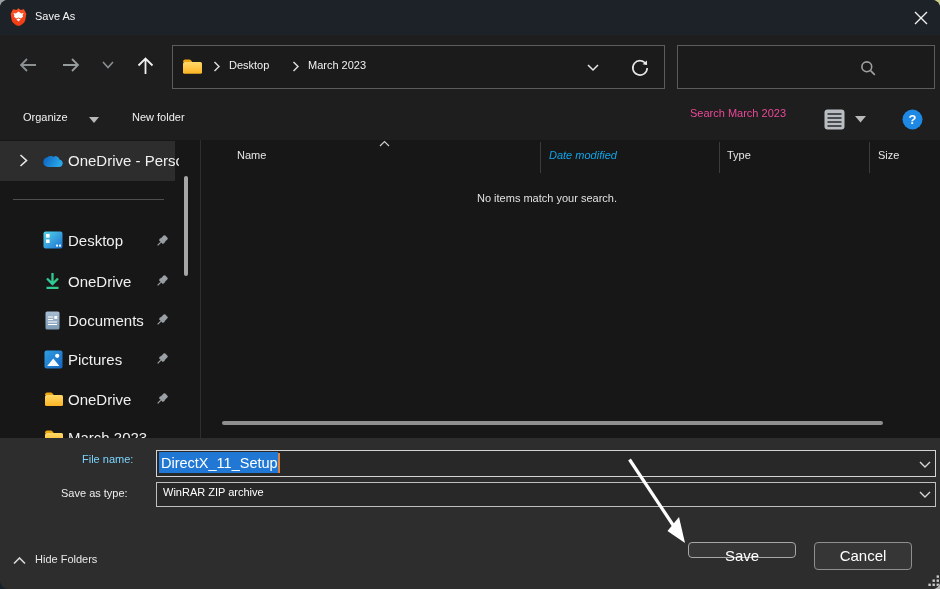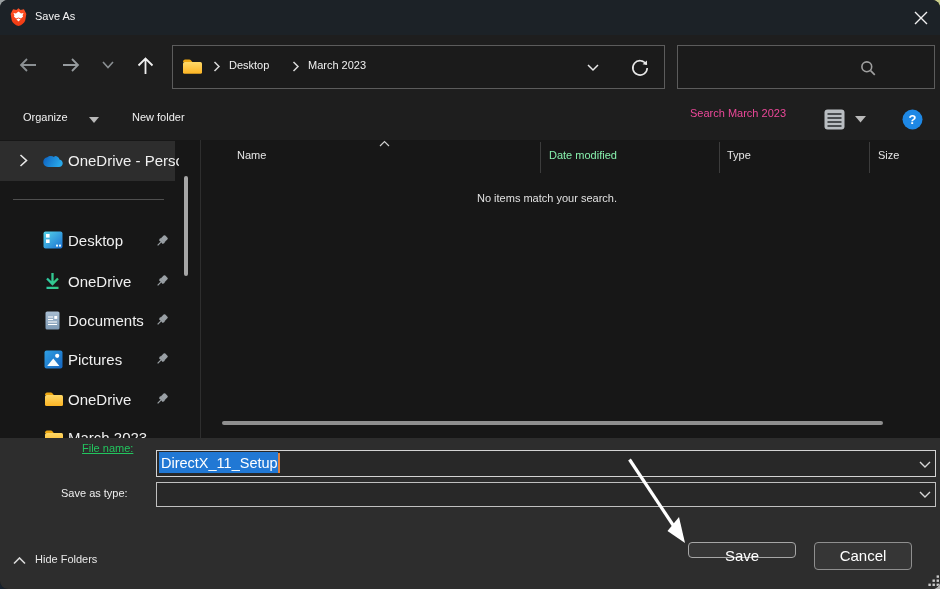--- a/index.html
+++ b/index.html
@@ -240,44 +240,45 @@
       <path d="M1 3.8 C1 2.5 1.9 1.5 3 1.5 L6.8 1.5 C7.6 1.5 8.2 1.8 8.6 2.4 L9.8 3.9 L1 3.9 Z" fill="#eda712"></path>
       <rect x="1" y="3.9" width="18" height="11.2" rx="1.5" fill="url(#fg2)"></rect>
     </svg>
     <div class="sideitem" style="left:68px;top:289px;">March 2023</div>
 
     <div class="t" style="left:237px;top:9px;color:#e6e6e6;">Name</div>
     <svg class="abs" style="left:379px;top:0px;" width="11" height="7" viewBox="0 0 11 7">
       <path d="M1 6 L5.5 1.5 L10 6" stroke="#cfcfcf" stroke-width="1.2" fill="none"></path>
     </svg>
     <div class="hdrline" style="left:540px;top:2px;height:31px;"></div>
-    <div class="t" style="left:549px;top:9px;color:#86efac;">Date modified</div>
+    <div class="t" style="left:549px;top:9px;color:#0ea5e9;font-style:italic;">Date modified</div>
     <div class="hdrline" style="left:719px;top:2px;height:31px;"></div>
     <div class="t" style="left:727px;top:9px;color:#e6e6e6;">Type</div>
     <div class="hdrline" style="left:869px;top:2px;height:31px;"></div>
     <div class="t" style="left:878px;top:9px;color:#e6e6e6;">Size</div>
 
     <div class="t" style="left:477px;top:52px;color:#e0e0e0;">No items match your search.</div>
 
     <div class="abs" style="left:222px;top:281px;width:661px;height:4px;background:#8f8f8f;border-radius:2px;"></div>
   </div>
 
   <div id="bottom">
 
-    <div class="t" style="left:82px;top:4px;color:#22c55e;text-decoration:underline;">File name:</div>
+    <div class="t" style="left:82px;top:15px;color:#7dd3fc;">File name:</div>
     <div class="abs" style="left:156px;top:12px;width:780px;height:27px;border:1px solid #d4d4d4;background:#282828;box-sizing:border-box;"></div>
     <div class="abs" style="left:159px;top:14px;width:119px;height:21px;background:#2178d4;"></div>
     <div class="t" style="left:161px;top:17px;color:#fff;font-size:14.5px;">DirectX_11_Setup</div>
     <div class="abs" style="left:278px;top:14.5px;width:2px;height:20px;background:#e0823f;"></div>
     <svg class="abs" style="left:919px;top:23px;" width="12" height="7" viewBox="0 0 12 7">
       <path d="M1 1 L6 6 L11 1" stroke="#d8d8d8" stroke-width="1.4" fill="none"></path>
     </svg>
 
     <div class="t" style="left:61px;top:49px;color:#ededed;">Save as type:</div>
     <div class="abs" style="left:156px;top:44px;width:780px;height:25px;border:1px solid #c0c0c0;background:#282828;box-sizing:border-box;"></div>
+    <div class="t" style="left:163px;top:48px;color:#fff;">WinRAR ZIP archive</div>
     <svg class="abs" style="left:919px;top:53px;" width="12" height="7" viewBox="0 0 12 7">
       <path d="M1 1 L6 6 L11 1" stroke="#d8d8d8" stroke-width="1.4" fill="none"></path>
     </svg>
 
     <svg class="abs" style="left:13px;top:119px;" width="13" height="8" viewBox="0 0 13 8">
       <path d="M1 6.5 L6.5 1 L12 6.5" stroke="#dadada" stroke-width="1.6" fill="none"></path>
     </svg>
     <div class="t" style="left:35px;top:115px;color:#e8e8e8;">Hide Folders</div>
 
     <div class="abs" style="left:688px;top:104px;width:108px;height:16px;border:1px solid #a6a6a6;background:#363636;border-radius:4px;box-sizing:border-box;text-align:center;">

